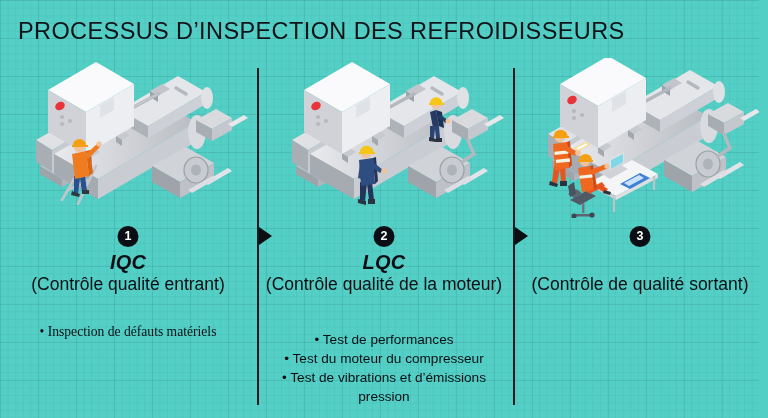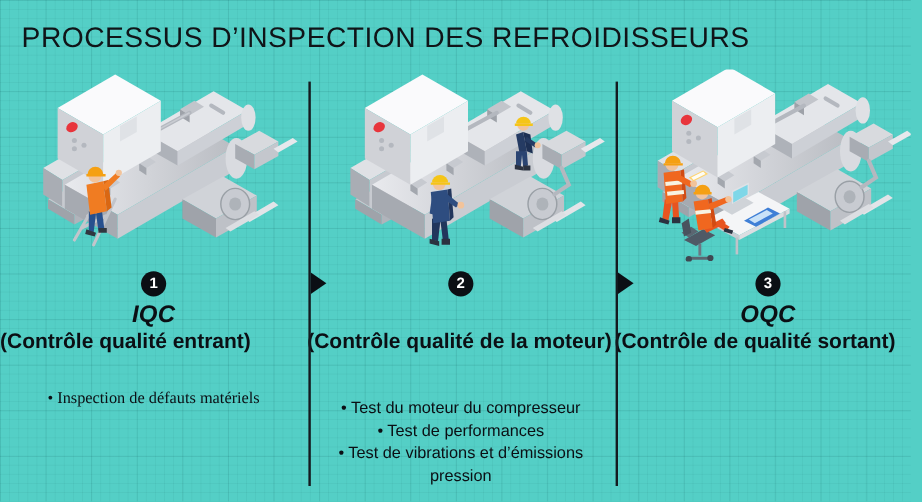--- a/index.html
+++ b/index.html
@@ -46,21 +46,21 @@
     line-height:1;
   }
   .code{
     position:absolute;top:251px;left:0;width:100%;
     text-align:center;font-size:20px;font-weight:700;color:#0b0f14;
     letter-spacing:.2px;
     font-style:italic;
   }
   .sub{
     position:absolute;top:274px;left:0;width:100%;
-    font-size:17.5px;color:#0b0f14;font-weight:700;
+    text-align:center;font-size:17.5px;color:#0b0f14;font-weight:400;
     line-height:21px;
   }
   .bullets{
     position:absolute;top:320px;left:0;width:100%;
     text-align:center;font-size:13.6px;color:#0b0f14;line-height:19px;
     padding:0 8px;box-sizing:border-box;
   }
   .bullets .b{white-space:normal;}
   .c1 .bullets{top:322px;padding:0 14px;font-family:Liberation Serif, serif;}
   .c2 .bullets{top:330px;padding:0 10px;}
@@ -301,24 +301,25 @@
           <path d="M104,106 L102,120 L106,121 L108,107 Z" fill="#2e4d80"></path>
           <path d="M117,104 L127,112 L124,115 L114,108 Z" fill="#2e4d80"></path>
           <circle cx="128" cy="113" r="2.8" fill="#f2c39a"></circle>
           <circle cx="110" cy="95" r="5.4" fill="#f2c39a"></circle>
           <path d="M104,94 a6.7,6.2 0 0 1 13.4,0 z" fill="#f5c518"></path>
           <path d="M103,94 L119,94 L119,96 L103,96 Z" fill="#f5c518"></path>
         </g>
       </svg>
     </div>
     <div class="badge">2</div>
+    <div class="code">LQC</div>
     <div class="sub">(Contrôle qualité de la moteur)</div>
     <div class="bullets">
+      <div class="b">• Test de performances</div>
       <div class="b">• Test du moteur du compresseur</div>
-      <div class="b">• Test de performances</div>
       <div class="b">• Test de vibrations et d’émissions pression</div>
     </div>
   </div>
 
   <div class="col col3 c3">
     <div class="art">
       <svg viewBox="0 0 256 160" xmlns="http://www.w3.org/2000/svg">
         <defs>
           <linearGradient id="g3b" x1="0" y1="0" x2="1" y2="0">
             <stop offset="0" stop-color="#e9eaee"></stop>
@@ -439,21 +440,20 @@
           <path d="M78,112 L94,106 L96,110 L80,117 Z" fill="#f0671f"></path>
           <circle cx="95" cy="108" r="2.6" fill="#f2c39a"></circle>
 
           <circle cx="73" cy="103" r="5.2" fill="#f2c39a"></circle>
           <path d="M67,102 a6.5,6 0 0 1 13,0 z" fill="#f5a013"></path>
           <path d="M66,102 L81,102 L81,104 L66,104 Z" fill="#f5a013"></path>
         </g>
       </svg>
     </div>
     <div class="badge">3</div>
-    <div class="code">OQC</div>
     <div class="sub">(Contrôle de qualité sortant)</div>
   </div>
 
   <div class="divider d1"></div>
   <div class="divider d2"></div>
   <div class="arrow a1"></div>
   <div class="arrow a2"></div>
 
 </div>
 

